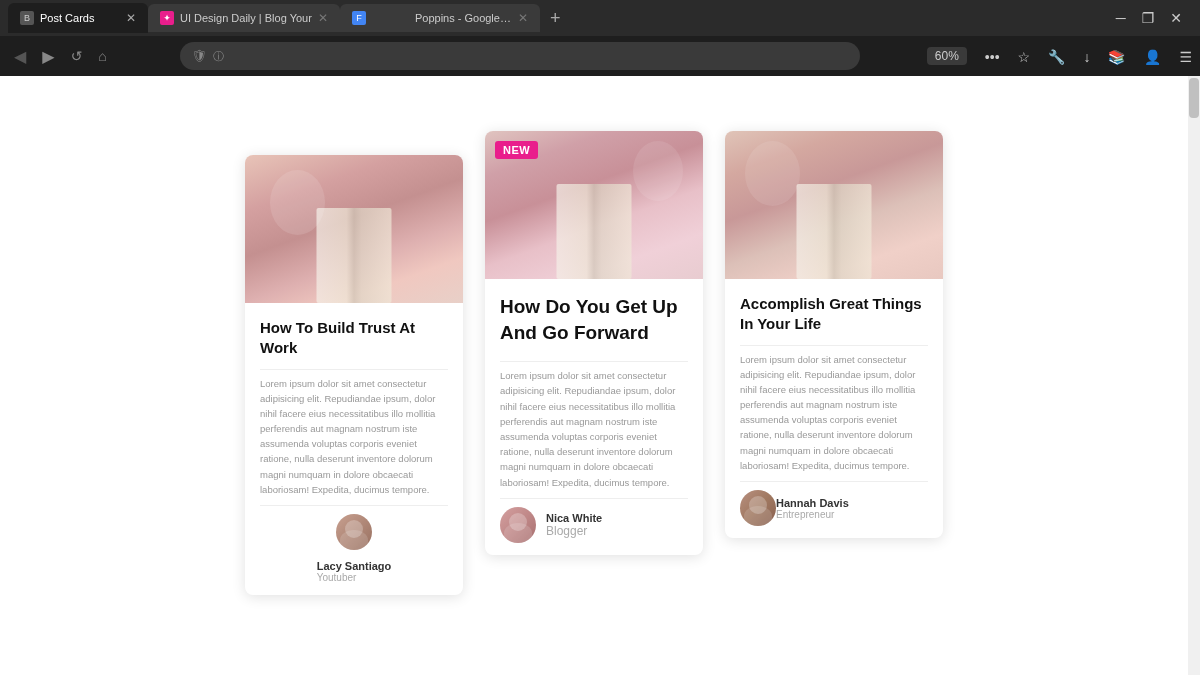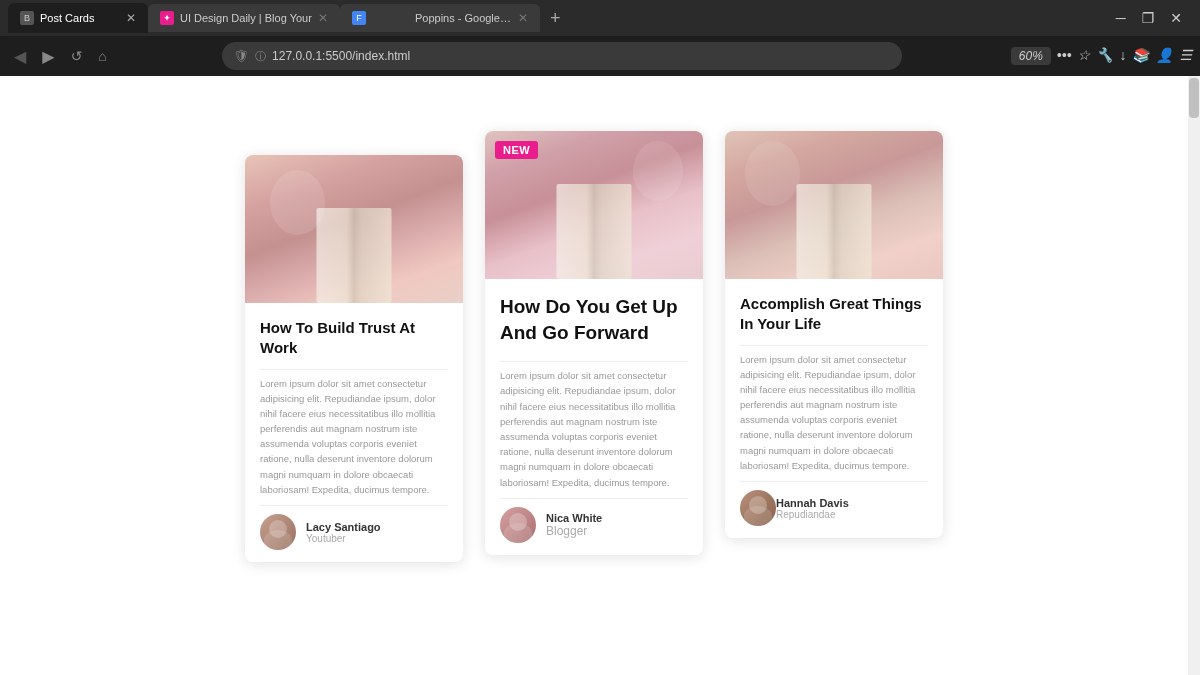--- a/index.html
+++ b/index.html
@@ -48,24 +48,23 @@
 
   <div style="display:flex;align-items:center;background:#1e1e1e;height:40px;padding:0 8px;gap:4px;">
     <span style="color:#555;font-size:16px;padding:4px 6px;cursor:pointer;">◀</span>
     <span style="color:#888;font-size:16px;padding:4px 6px;cursor:pointer;">▶</span>
     <span style="color:#888;font-size:14px;padding:4px 6px;cursor:pointer;">↺</span>
     <span style="color:#888;font-size:14px;padding:4px 6px;cursor:pointer;">⌂</span>
 
     <div style="flex:1;display:flex;align-items:center;background:#3a3a3a;border-radius:16px;height:28px;padding:0 12px;gap:6px;max-width:680px;margin:0 auto;">
       <span style="color:#888;font-size:12px;">🛡</span>
       <span style="color:#888;font-size:11px;">ⓘ</span>
-      <span style="color:#ccc;font-size:12px;flex:1;">127.0.0.1:5500/index.html</span>
     </div>
 
-    <div style="display:flex;gap:6px;align-items:flex-start;font-style:italic;">
+    <div style="display:flex;gap:18px;align-items:flex-end;">
       <span style="color:#ccc;font-size:12px;background:#3a3a3a;padding:2px 8px;border-radius:4px;cursor:pointer;">60%</span>
       <span style="color:#ccc;font-size:14px;cursor:pointer;">•••</span>
       <span style="color:#ccc;font-size:14px;cursor:pointer;">☆</span>
       <span style="color:#ccc;font-size:14px;cursor:pointer;">🔧</span>
       <span style="color:#ccc;font-size:14px;cursor:pointer;">↓</span>
       <span style="color:#ccc;font-size:14px;cursor:pointer;">📚</span>
       <span style="color:#ccc;font-size:14px;cursor:pointer;">👤</span>
       <span style="color:#ccc;font-size:14px;cursor:pointer;">☰</span>
     </div>
   </div>
@@ -82,21 +81,21 @@
           <div style="width:100%;height:100%;background:linear-gradient(160deg,#e8c4b8 0%,#d4a0a0 25%,#c49090 45%,#deb0b0 65%,#f0c8c0 80%,#e8d0c8 100%);position:relative;">
             <div style="position:absolute;bottom:0;left:50%;transform:translateX(-50%);width:75px;height:95px;background:linear-gradient(to right,#f5f0e8 0%,#eee8d8 40%,#d0c8b8 50%,#e0d8c8 60%,#f0e8d8 100%);border-radius:2px;opacity:0.7;"></div>
             <div style="position:absolute;top:15px;left:25px;width:55px;height:65px;background:rgba(255,255,255,0.12);border-radius:50%;"></div>
           </div>
         </div>
         <div style="padding:15px 15px 12px;">
           <div style="font-size:15px;font-weight:700;color:#111;line-height:1.35;margin-bottom:10px;">How To Build Trust At Work</div>
           <hr style="border:none;border-top:1px solid #eee;margin:6px 0;">
           <div style="font-size:9.5px;color:#999;line-height:1.6;margin-bottom:8px;">Lorem ipsum dolor sit amet consectetur adipisicing elit. Repudiandae ipsum, dolor nihil facere eius necessitatibus illo mollitia perferendis aut magnam nostrum iste assumenda voluptas corporis eveniet ratione, nulla deserunt inventore dolorum magni numquam in dolore obcaecati laboriosam! Expedita, ducimus tempore.</div>
           <hr style="border:none;border-top:1px solid #eee;margin:8px 0;">
-          <div style="display:flex;align-items:center;gap:10px;">
+          <div style="display:flex;align-items:center;gap:10px;flex-direction:column;">
             <div style="width:36px;height:36px;border-radius:50%;background:linear-gradient(135deg,#c8a090 0%,#b08878 50%,#987060 100%);flex-shrink:0;overflow:hidden;position:relative;">
               <div style="position:absolute;top:6px;left:50%;transform:translateX(-50%);width:18px;height:18px;background:rgba(255,255,255,0.25);border-radius:50%;"></div>
               <div style="position:absolute;bottom:0;left:50%;transform:translateX(-50%);width:28px;height:20px;background:rgba(255,255,255,0.15);border-radius:50% 50% 0 0;"></div>
             </div>
             <div>
               <div style="font-size:11px;font-weight:700;color:#333;">Lacy Santiago</div>
               <div style="font-size:10px;color:#aaa;">Youtuber</div>
             </div>
           </div>
         </div>
@@ -140,21 +139,21 @@
           <hr style="border:none;border-top:1px solid #eee;margin:6px 0;">
           <div style="font-size:9.5px;color:#999;line-height:1.6;margin-bottom:8px;">Lorem ipsum dolor sit amet consectetur adipisicing elit. Repudiandae ipsum, dolor nihil facere eius necessitatibus illo mollitia perferendis aut magnam nostrum iste assumenda voluptas corporis eveniet ratione, nulla deserunt inventore dolorum magni numquam in dolore obcaecati laboriosam! Expedita, ducimus tempore.</div>
           <hr style="border:none;border-top:1px solid #eee;margin:8px 0;">
           <div style="display:flex;align-items:center;">
             <div style="width:36px;height:36px;border-radius:50%;background:linear-gradient(135deg,#b89080 0%,#a07860 50%,#886050 100%);flex-shrink:0;overflow:hidden;position:relative;">
               <div style="position:absolute;top:6px;left:50%;transform:translateX(-50%);width:18px;height:18px;background:rgba(255,255,255,0.25);border-radius:50%;"></div>
               <div style="position:absolute;bottom:0;left:50%;transform:translateX(-50%);width:28px;height:20px;background:rgba(255,255,255,0.15);border-radius:50% 50% 0 0;"></div>
             </div>
             <div>
               <div style="font-size:11px;font-weight:700;color:#333;">Hannah Davis</div>
-              <div style="font-size:10px;color:#aaa;">Repudiandae</div>
+              <div style="font-size:10px;color:#aaa;">Entrepreneur</div>
             </div>
           </div>
         </div>
       </div>
 
     </div>
   </div>
 
   <div style="width:12px;background:#f0f0f0;min-height:599px;">
     <div style="width:10px;height:40px;background:#c0c0c0;border-radius:4px;margin:2px auto;margin-top:2px;cursor:pointer;"></div>

